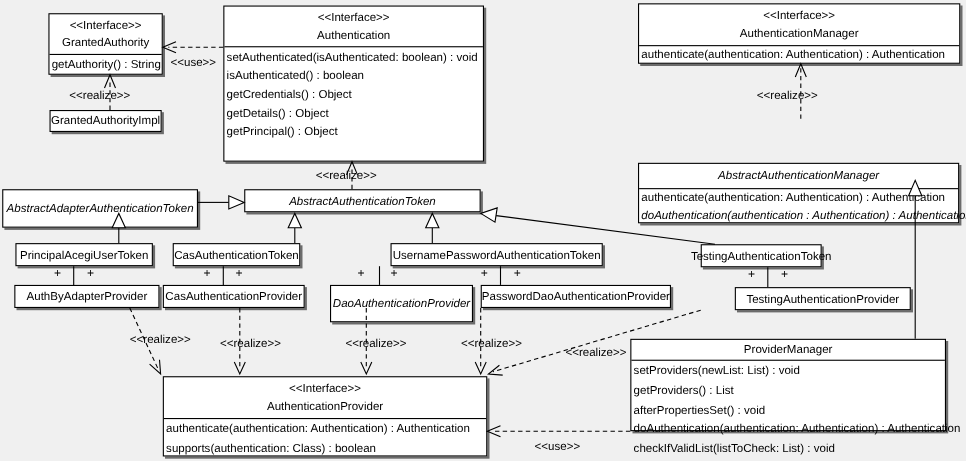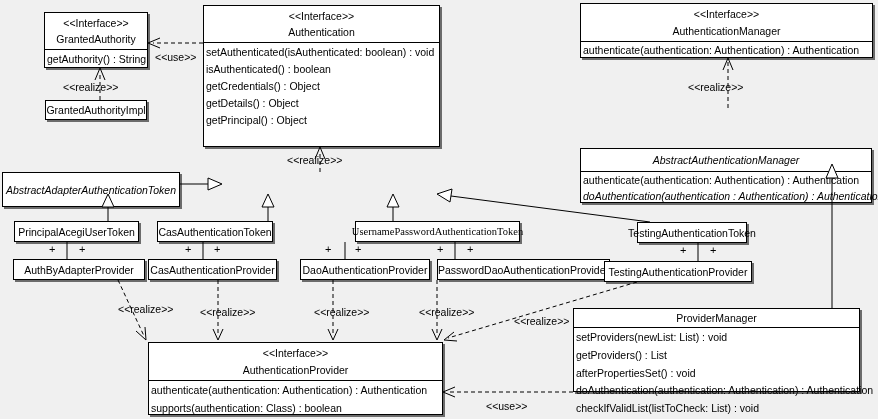--- a/index.html
+++ b/index.html
@@ -70,46 +70,49 @@
     <div class="methods">
       <div class="m lh15">authenticate(authentication: Authentication) : Authentication</div>
       <div class="m lh15 italic">doAuthentication(authentication : Authentication) : Authentication</div>
     </div>
   </div>
 
   <div class="uml-box single" style="left:2px;top:172px;width:178px;height:35px;">
     <span class="italic">AbstractAdapterAuthenticationToken</span>
   </div>
 
+  <div class="uml-box single" style="left:222px;top:172px;width:215px;height:21px;">
+    <span class="italic">AbstractAuthenticationToken</span>
+  </div>
 
   <div class="uml-box single" style="left:14px;top:221px;width:125px;height:21px;">
     <span>PrincipalAcegiUserToken</span>
   </div>
   <div class="uml-box single" style="left:13px;top:259px;width:132px;height:21px;">
     <span>AuthByAdapterProvider</span>
   </div>
   <div class="uml-box single" style="left:157px;top:221px;width:116px;height:21px;">
     <span>CasAuthenticationToken</span>
   </div>
   <div class="uml-box single" style="left:148px;top:259px;width:129px;height:21px;">
     <span>CasAuthenticationProvider</span>
   </div>
-  <div class="uml-box single" style="left:355px;top:221px;width:165px;height:21px;font-family:Liberation Serif, serif;">
+  <div class="uml-box single" style="left:355px;top:221px;width:193px;height:21px;">
     <span>UsernamePasswordAuthenticationToken</span>
   </div>
-  <div class="uml-box single" style="left:300px;top:259px;width:130px;height:21px;">
+  <div class="uml-box single" style="left:300px;top:259px;width:130px;height:34px;font-style:italic;">
     <span>DaoAuthenticationProvider</span>
   </div>
   <div class="uml-box single" style="left:437px;top:259px;width:173px;height:21px;">
     <span>PasswordDaoAuthenticationProvider</span>
   </div>
   <div class="uml-box single" style="left:637px;top:222px;width:110px;height:21px;">
     <span>TestingAuthenticationToken</span>
   </div>
-  <div class="uml-box single" style="left:604px;top:261px;width:148px;height:21px;">
+  <div class="uml-box single" style="left:668px;top:261px;width:160px;height:21px;">
     <span>TestingAuthenticationProvider</span>
   </div>
 
   <div class="uml-box" style="left:148px;top:342px;width:295px;height:73px;">
     <div class="uml-title" style="height:38px;">
       <div>&lt;&lt;Interface&gt;&gt;</div>
       <div>AuthenticationProvider</div>
     </div>
     <div class="methods">
       <div class="m lh17-5">authenticate(authentication: Authentication) : Authentication</div>

